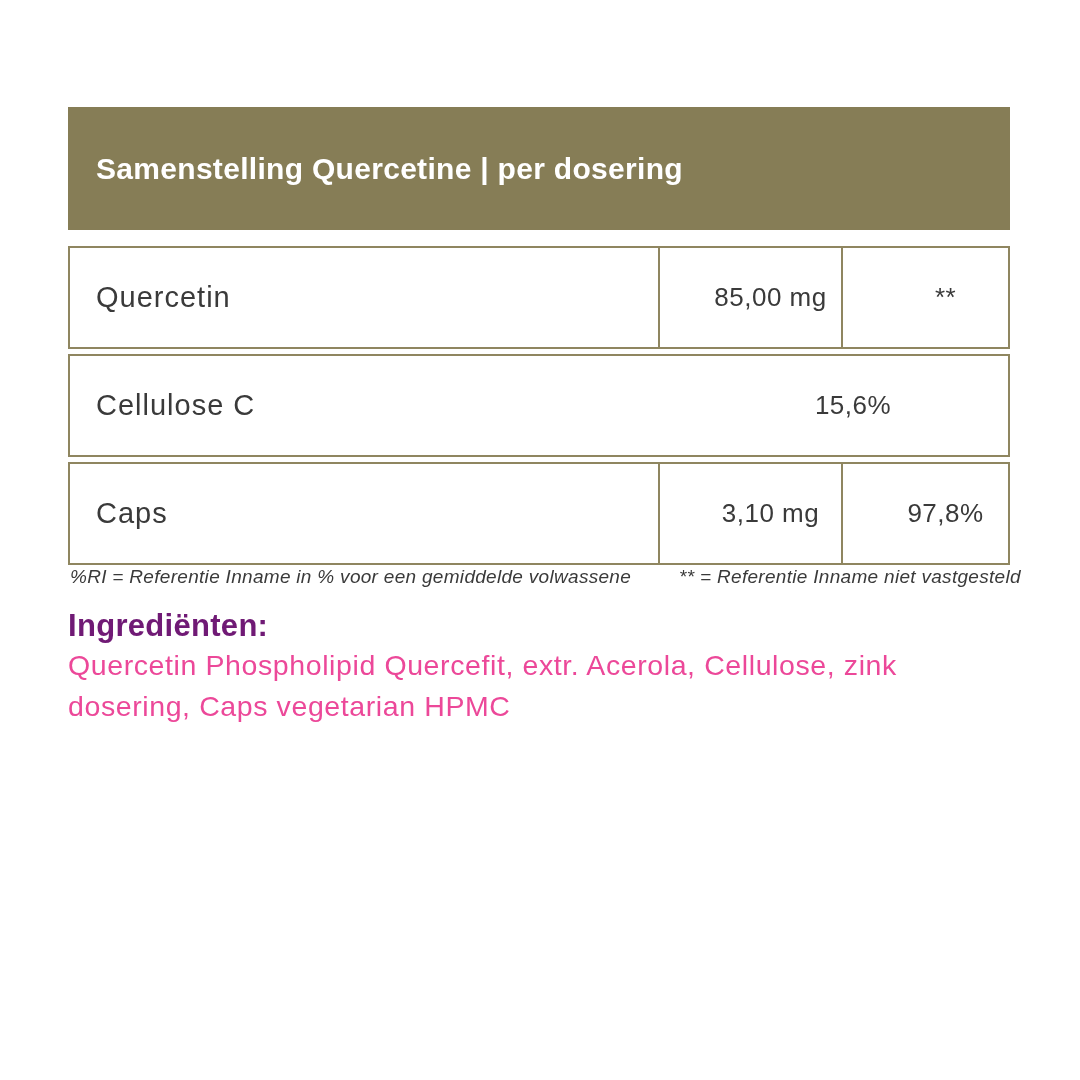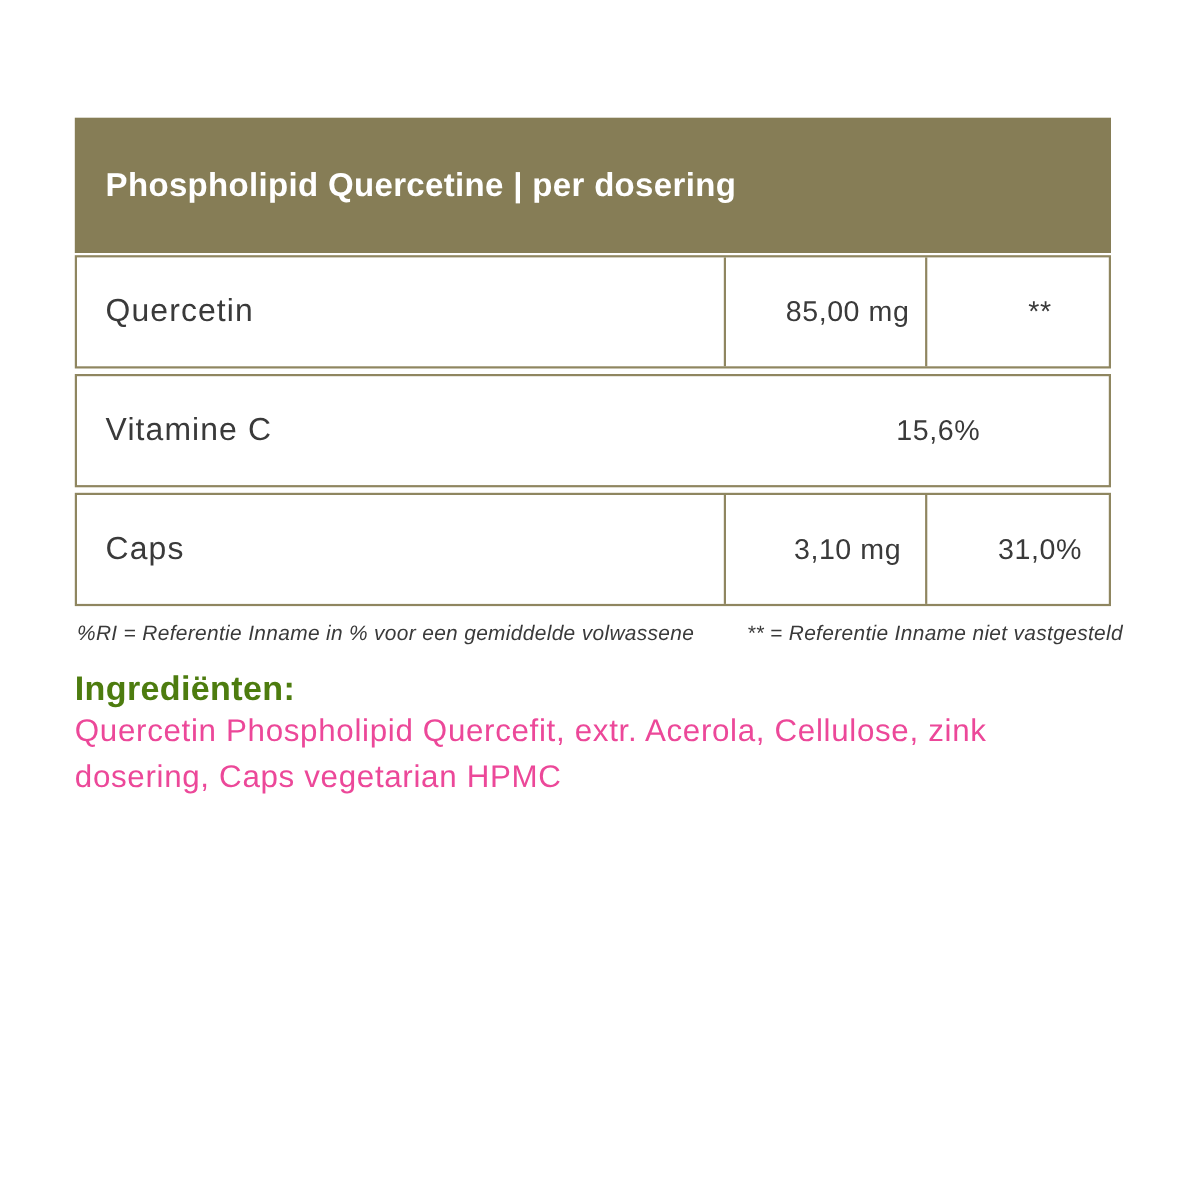--- a/index.html
+++ b/index.html
@@ -34,21 +34,21 @@
     letter-spacing: 0.3px;
   }
   .row {
     display: flex;
     height: 103px;
     border: 2.5px solid #8F8660;
     box-sizing: border-box;
     margin-top: 5px;
     background: #ffffff;
   }
-  .row.first { margin-top: 2px; }
+  .row.first { margin-top: 16px; }
   .cell {
     display: flex;
     align-items: center;
     box-sizing: border-box;
     color: #3A3A3A;
     padding-left: 40px;
   }
   .cell.name {
     width: 588px;
     padding-left: 26px;
@@ -84,59 +84,59 @@
     white-space: nowrap;
   }
 
   
   .ing-heading {
     position: absolute;
     left: 68px;
     top: 608px;
     font-size: 31px;
     font-weight: bold;
-    color: #4d7c0f;
+    color: #701a75;
     letter-spacing: 0.3px;
   }
   .ing-text {
     position: absolute;
     left: 68px;
     top: 645px;
     font-size: 28.5px;
     color: #ec4899;
     line-height: 41px;
     letter-spacing: 0.6px;
   }
 </style>
 </head>
 <body>
 
 <div class="page">
 
   <div class="supp-table">
 
     <div class="table-header">
-      <span class="table-title">Phospholipid Quercetine | per dosering</span>
+      <span class="table-title">Samenstelling Quercetine | per dosering</span>
     </div>
 
     <div class="row first">
       <div class="cell name">Quercetin</div>
       <div class="cell amount">85,00 mg</div>
       <div class="cell ri">**</div>
     </div>
 
     <div class="row">
-      <div class="cell name">Vitamine C</div>
+      <div class="cell name">Cellulose C</div>
       <div class="cell ri">15,6%</div>
     </div>
 
     <div class="row">
       <div class="cell name">Caps</div>
       <div class="cell amount">3,10 mg</div>
-      <div class="cell ri">31,0%</div>
+      <div class="cell ri">97,8%</div>
     </div>
 
   </div>
 
   <div class="footnote">
     <span>%RI = Referentie Inname in % voor een gemiddelde volwassene</span>
     <span>** = Referentie Inname niet vastgesteld</span>
   </div>
 
   <div class="ing-heading">Ingrediënten:</div>

